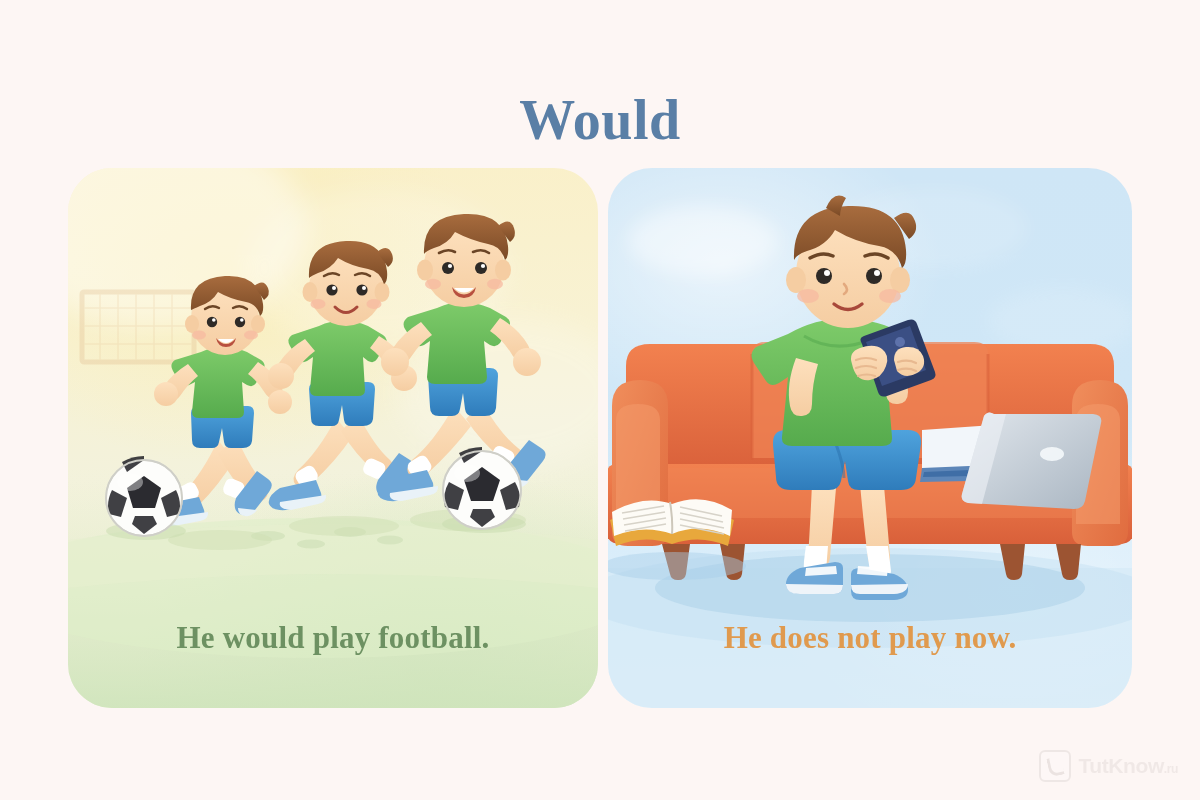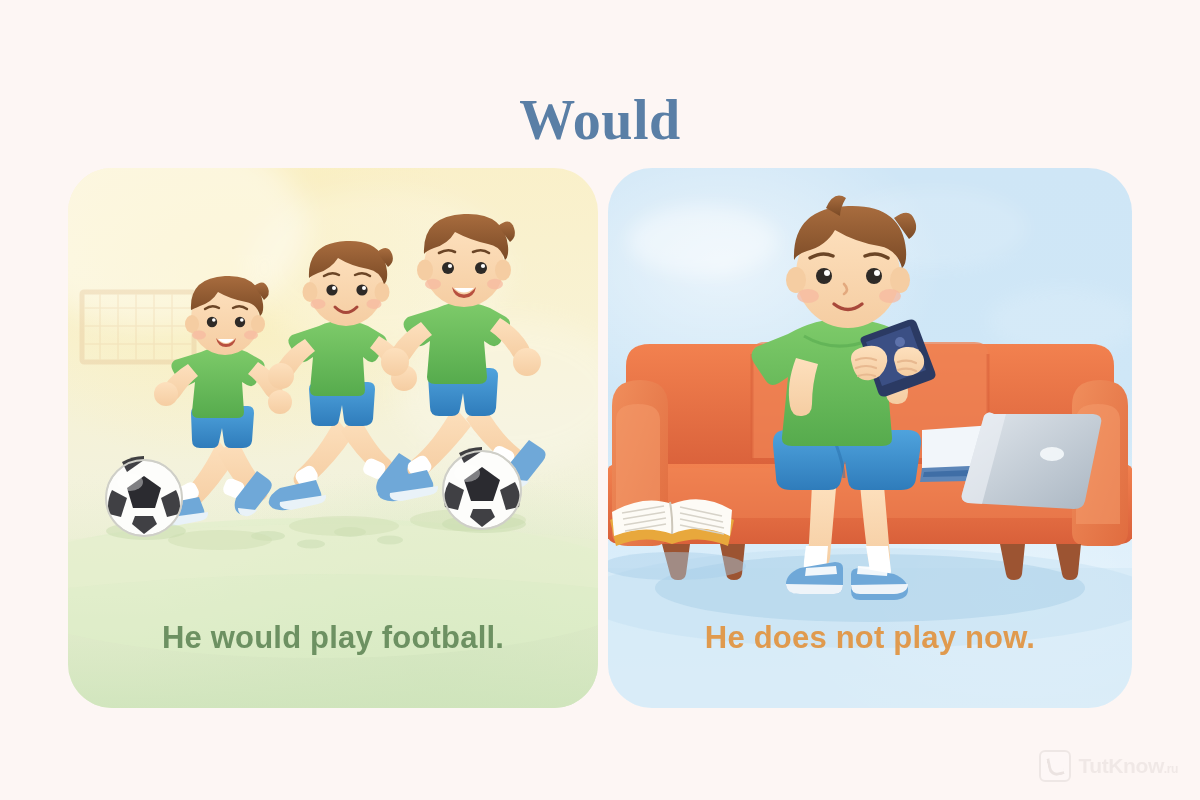--- a/index.html
+++ b/index.html
@@ -71,21 +71,21 @@
     filter: blur(14px);
   }
 
   
   .caption {
     position: absolute;
     bottom: 52px;
     left: 0;
     width: 100%;
     text-align: center;
-    font-family: Liberation Sans, sans-serif;
+    font-family: Liberation Serif, serif;
     font-weight: bold;
     font-size: 31px;
     letter-spacing: 0.2px;
   }
   .caption-left  { color: #6d9162; }
   .caption-right { color: #e09a4e; margin-top: 28px; }
 
   
   .watermark {
     position: absolute;

